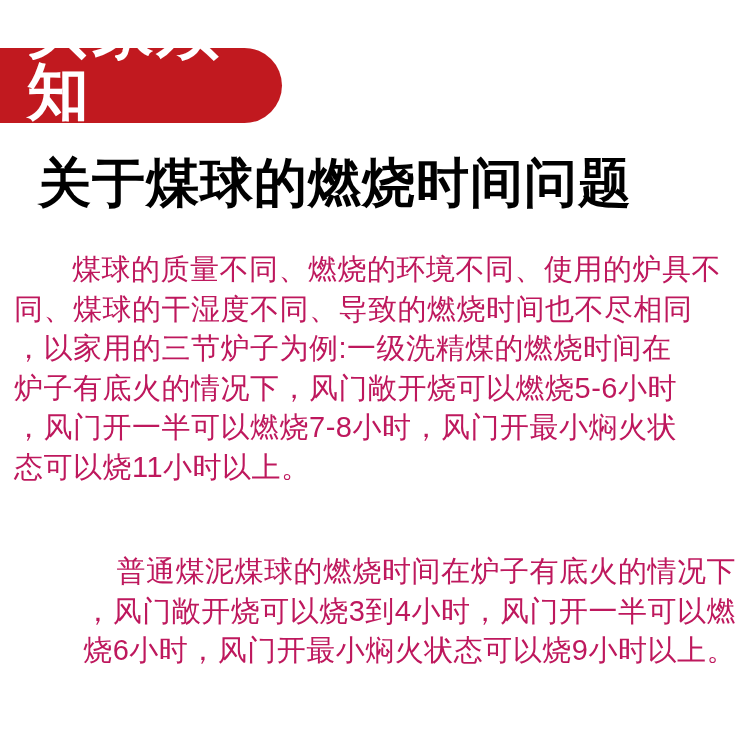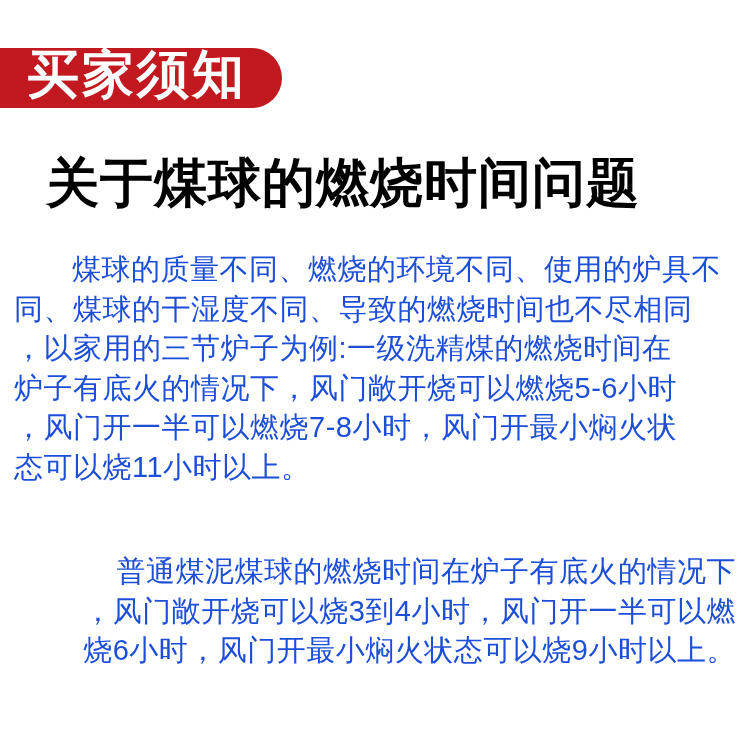--- a/index.html
+++ b/index.html
@@ -10,47 +10,47 @@
     font-family: "Liberation Sans", "DejaVu Sans", sans-serif;
   }
   .page {
     position: relative;
     width: 750px; height: 750px;
     background: #ffffff;
   }
   .banner {
     position: absolute;
     left: 0; top: 48px;
-    width: 282px; height: 60px;
+    width: 282px; height: 75px;
     border-radius: 0 38px 38px 0;
     display: flex;
-    align-items: flex-start;
+    align-items: flex-end;
     padding-left: 27px;
     color: #ffffff;
-    font-size: 52px;
+    font-size: 62px;
     font-weight: 900;
     letter-spacing: 3px;
     line-height: 1;
   }
   .title {
     position: absolute;
-    left: 16px; top: 154px;
+    left: 8px; top: 154px;
     width: 654px;
     text-align: center;
     color: #000000;
     font-size: 53px;
     font-weight: 900;
     letter-spacing: 1px;
     line-height: 1.1;
   }
   .content {
     position: absolute;
     left: 14px; top: 250px;
     width: 722px;
-    color: #1d4ed8;
+    color: #be185d;
     font-size: 29px;
     line-height: 39.5px;
     letter-spacing: 0.5px;
   }
   .para {
     white-space: pre-line;   
     text-indent: 2em;        
     text-align: left;
   }
   .para + .para {

